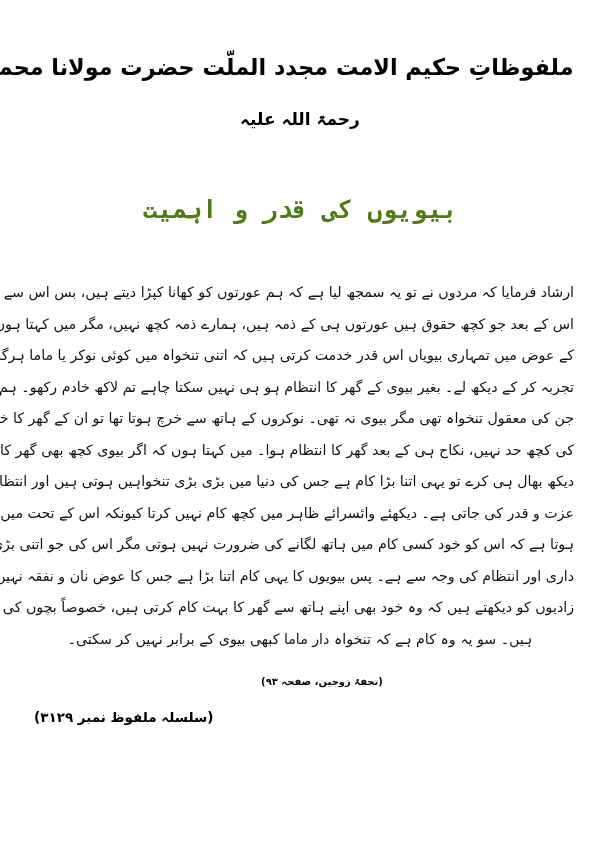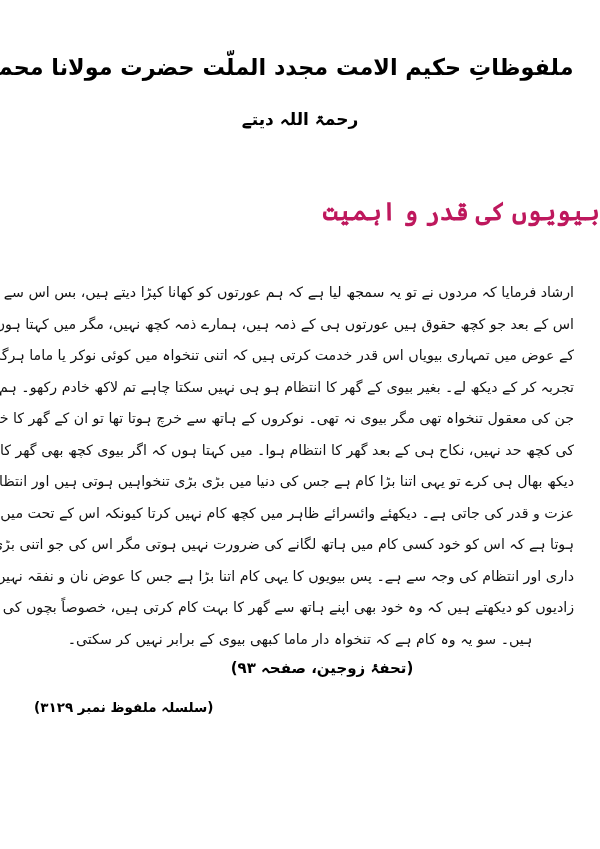--- a/index.html
+++ b/index.html
@@ -48,24 +48,25 @@
     font-family: "DejaVu Sans", "Liberation Sans", sans-serif;
     font-size: 17px;
     font-weight: 700;
     color: #000000;
     line-height: 1.5;
   }
 
   
   .section-heading {
     margin-top: 62px;
-    font-family: Liberation Sans, sans-serif;
+    text-align: center;
+    font-family: Liberation Mono, monospace;
     font-size: 25px;
     font-weight: 700;
-    color: #be185d;
+    color: #4d7c0f;
     line-height: 1.4;
   }
 
   
   .body-block {
     margin: 0 auto;
     margin-top: 48px;
     width: 548px;
     padding: 0 0px;
     box-sizing: border-box;
@@ -86,24 +87,24 @@
   }
 
   
   .body-line.last-line {
     text-align: left;
     text-align-last: center;
   }
 
   
   .citation-source {
-    margin-top: 4px;
+    margin-top: 21px;
     text-align: center;
     font-family: "DejaVu Sans", "Liberation Sans", sans-serif;
-    font-size: 15px;
+    font-size: 10px;
     font-weight: 700;
     color: #000000;
     padding-left: 44px;
   }
 
   .citation-serial {
     margin-top: 22px;
     padding-left: 0;
     padding-right: 32px;
     text-align: right;
@@ -124,21 +125,21 @@
     margin-left: 34px;
   }
 </style>
 </head>
 <body>
 
 <div class="page">
 
   <div class="header">
     <div class="doc-title">ملفوظاتِ حکیم الامت مجدد الملّت حضرت مولانا محمد اشرف علی تھانوی</div>
-    <div class="doc-honorific">رحمۃ اللہ دیتے</div>
+    <div class="doc-honorific">رحمۃ اللہ علیہ</div>
   </div>
 
   <div class="section-heading">بیویوں کی قدر و اہمیت</div>
 
   <div class="body-block">
     <div class="body-line">ارشاد فرمایا کہ مردوں نے تو یہ سمجھ لیا ہے کہ ہم عورتوں کو کھانا کپڑا دیتے ہیں، بس اس سے سارا حق ادا ہو گیا اور</div>
     <div class="body-line">اس کے بعد جو کچھ حقوق ہیں عورتوں ہی کے ذمہ ہیں، ہمارے ذمہ کچھ نہیں، مگر میں کہتا ہوں کہ تمہارے کھانے کپڑے</div>
     <div class="body-line">کے عوض میں تمہاری بیویاں اس قدر خدمت کرتی ہیں کہ اتنی تنخواہ میں کوئی نوکر یا ماما ہرگز نہیں کر سکتی۔ جس کو شک ہو وہ</div>
     <div class="body-line">تجربہ کر کے دیکھ لے۔ بغیر بیوی کے گھر کا انتظام ہو ہی نہیں سکتا چاہے تم لاکھ خادم رکھو۔ ہم نے بعض لوگوں کو دیکھا ہے</div>
     <div class="body-line">جن کی معقول تنخواہ تھی مگر بیوی نہ تھی۔ نوکروں کے ہاتھ سے خرچ ہوتا تھا تو ان کے گھر کا خرچ اس قدر بڑھا ہوا تھا جس</div>

